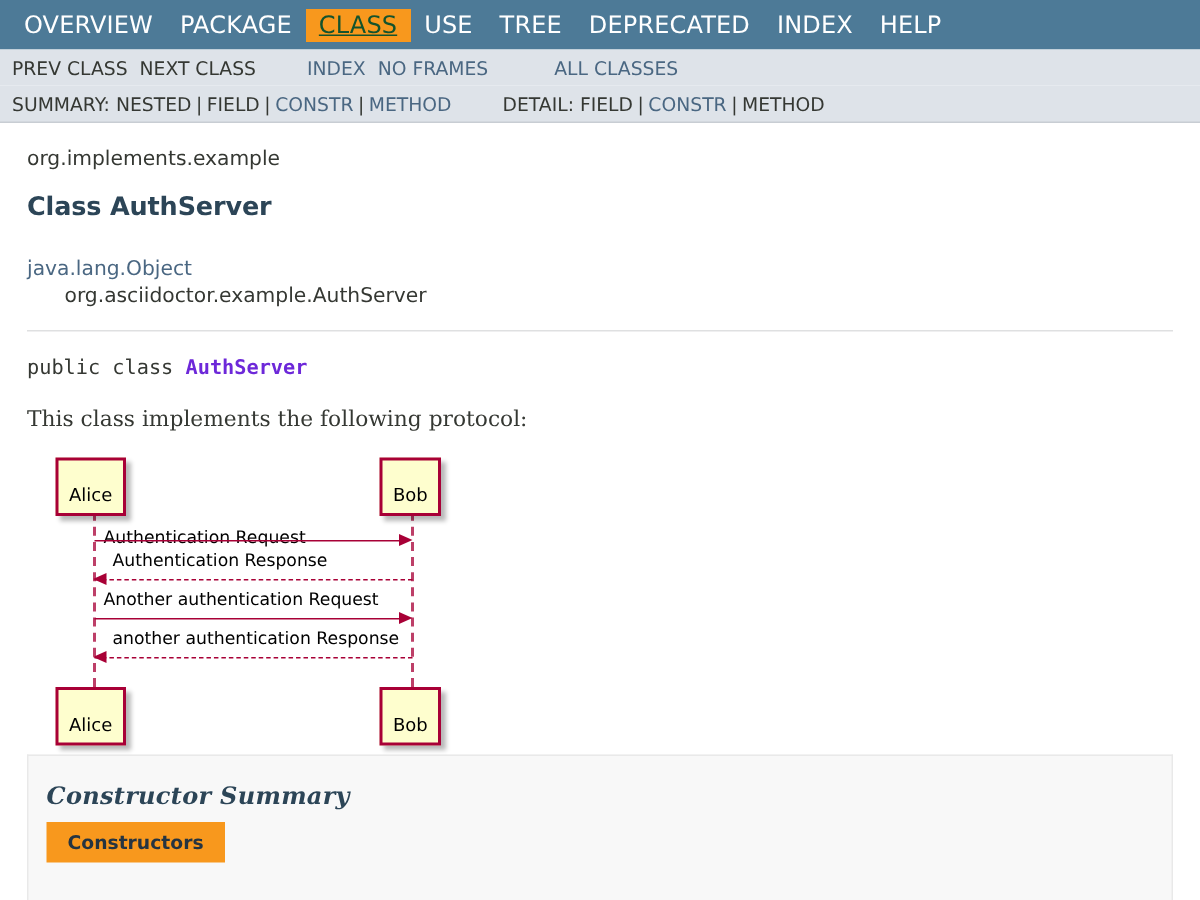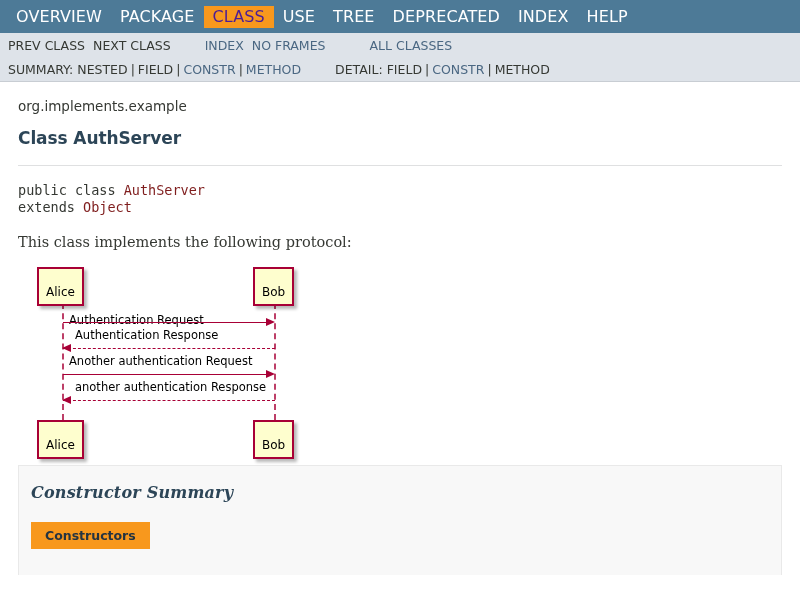--- a/index.html
+++ b/index.html
@@ -27,22 +27,23 @@
     color: #ffffff;
     font-size: 16px;
     letter-spacing: 0.1px;
     padding: 3px 9px;
     line-height: 16px;
     white-space: nowrap;
     text-decoration: none;
   }
   .topnav .navitem.active {
     background: #f8981d;
-    color: #4c1d95;
+    color: #14532d;
     font-weight: normal;
+    text-decoration: underline;
   }
 
   
   .subnav {
     background: #dee3e9;
     font-size: 12.5px;
     color: #353833;
     padding: 12px 8px;
     height: 22px;
     display: flex;
@@ -96,21 +97,21 @@
     margin: 14px 0 0 0;
   }
   .decl {
     font-family: "DejaVu Sans Mono", "Liberation Mono", monospace;
     font-size: 13.5px;
     line-height: 17px;
     color: #353833;
     margin-top: 16px;
   }
   .decl .kw { color: #353833; }
-  .decl .type { color: #7f1d1d; }
+  .decl .type { color: #6d28d9; font-weight: bold; }
   .desc {
     font-family: "DejaVu Serif", "Liberation Serif", serif;
     font-size: 14.5px;
     color: #353833;
     margin-top: 16px;
     line-height: 20px;
   }
 
   
   .diagram {
@@ -180,21 +181,21 @@
   .summary-heading {
     font-family: "DejaVu Serif", "Liberation Serif", serif;
     font-style: italic;
     font-weight: bold;
     font-size: 16px;
     color: #2c4557;
     margin: 3px 0 0 12px;
     letter-spacing: 0.2px;
   }
   .tabrow {
-    margin: 20px 0 0 12px;
+    margin: 8px 0 0 12px;
     display: flex;
   }
   .tab-active {
     background: #f8981d;
     color: #253441;
     font-weight: bold;
     font-size: 12.5px;
     padding: 6px 14px 6px 14px;
     line-height: 15px;
     white-space: nowrap;
@@ -244,26 +245,29 @@
   <span class="lnk">CONSTR</span>
   <span class="sep">|</span>
   <span class="plain">METHOD</span>
 </div>
 
 <div class="content">
 
   <div class="pkg-name">org.implements.example</div>
   <h1 class="class-title">Class AuthServer</h1>
 
+  <div class="inherit">
+    <span class="super">java.lang.Object</span>
+    <span class="self">org.asciidoctor.example.AuthServer</span>
+  </div>
 
   <hr class="divider">
 
   <div class="decl">
     <div><span class="kw">public class </span><span class="type">AuthServer</span></div>
-    <div><span class="kw">extends </span><span class="type">Object</span></div>
   </div>
 
   <div class="desc">This class implements the following protocol:</div>
 
   <div class="diagram">
 
     <div class="lifeline" style="left:40px; top:31px; height:127px;"></div>
     <div class="lifeline" style="left:252px; top:31px; height:127px;"></div>
 
     <div class="pbox" style="left:15px; top:5px;"><span>Alice</span></div>

